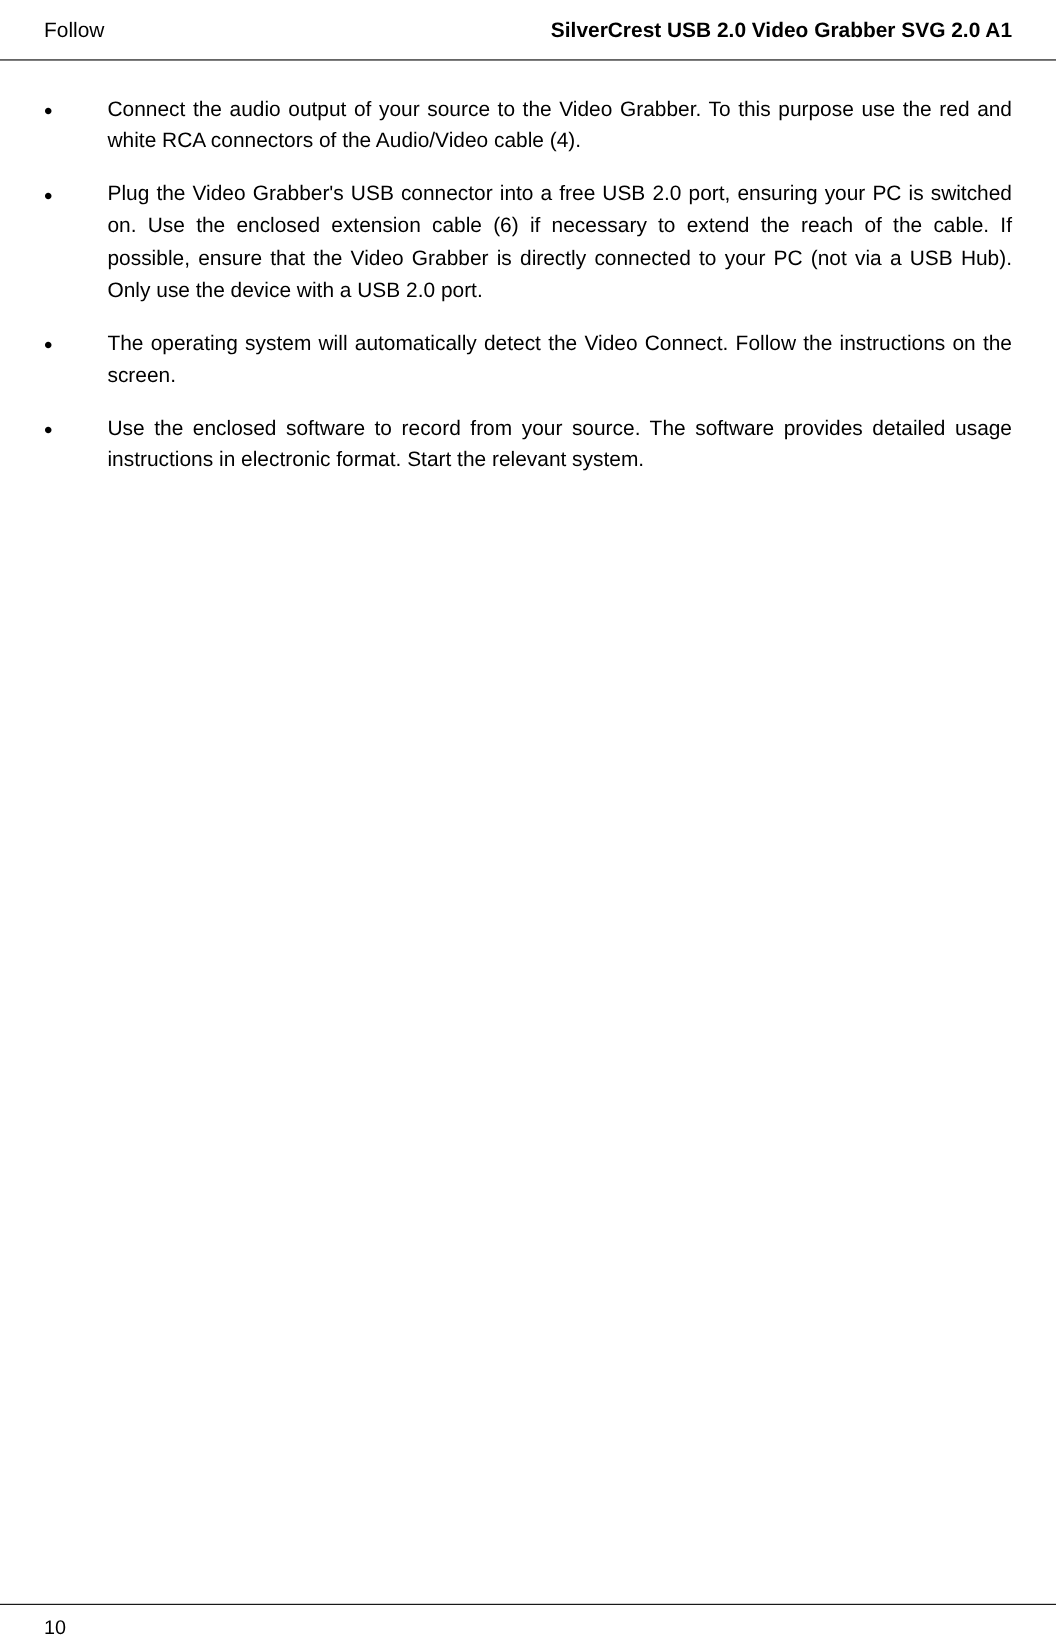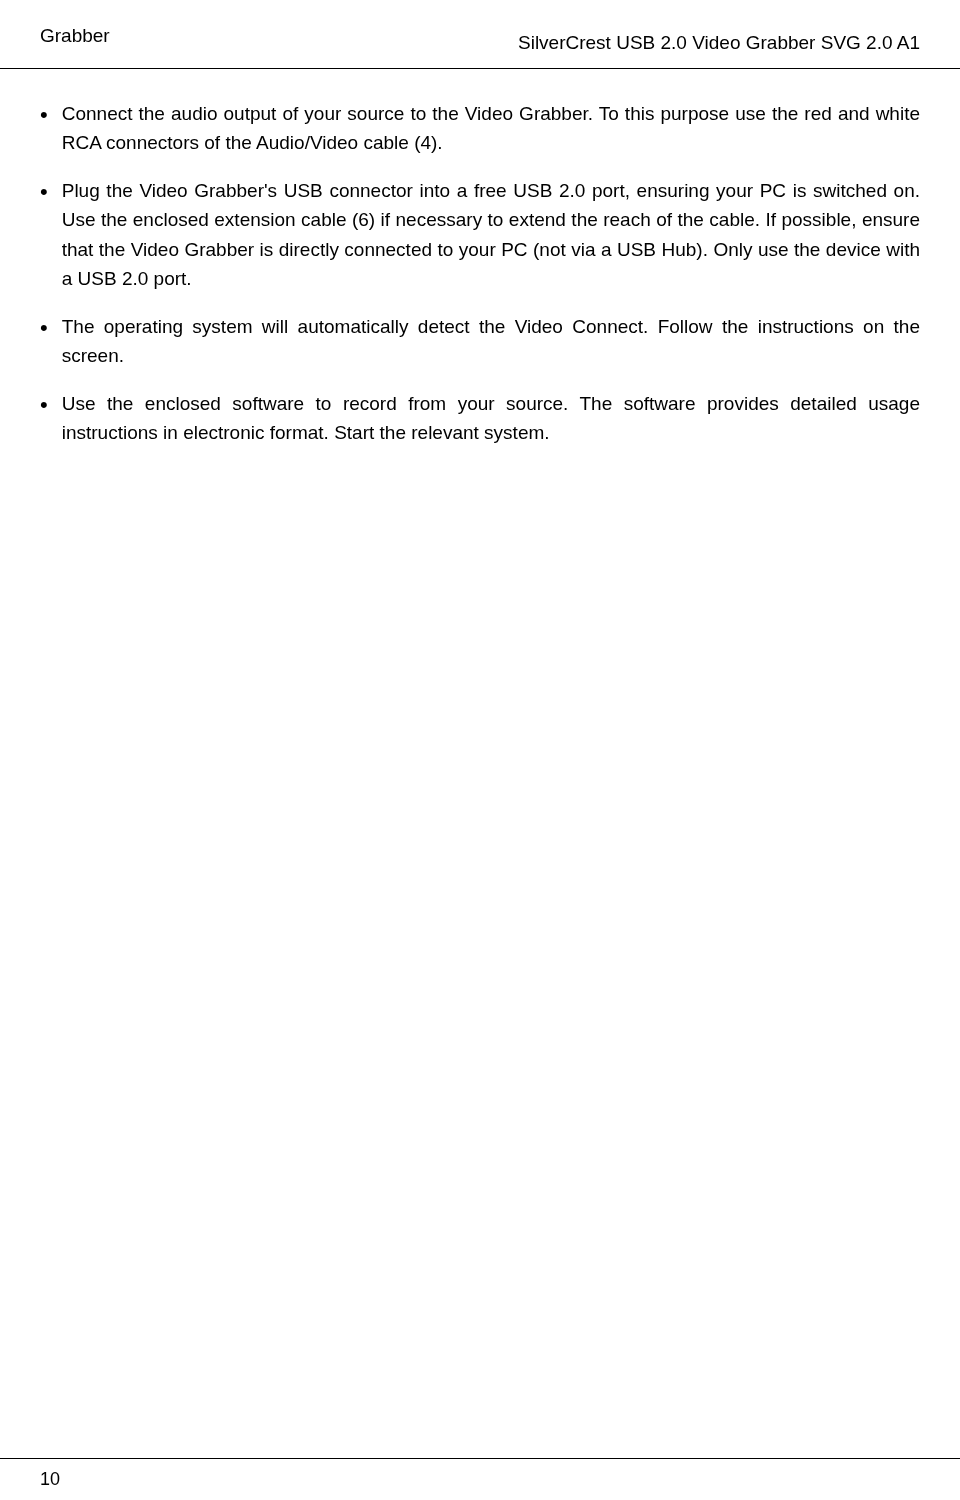--- a/index.html
+++ b/index.html
@@ -33,22 +33,21 @@
       border-bottom: 1.5px solid #000;
     }
 
     .header-language {
       font-size: 19px;
       font-weight: normal;
     }
 
     .header-title {
       font-size: 19px;
-      font-weight: normal;
-      margin-top: 14px;
+      font-weight: bold;
     }
 
     .content-area {
       padding: 30px 40px 40px 40px;
     }
 
     .bullet-list {
       list-style: none;
       padding: 0;
       margin: 0;
@@ -66,20 +65,21 @@
       margin-right: 14px;
       margin-top: 1px;
       flex-shrink: 0;
       line-height: 1.4;
     }
 
     .bullet-text {
       font-size: 19px;
       line-height: 1.55;
       text-align: justify;
+      margin-left: 36px;
     }
 
     .footer {
       position: absolute;
       bottom: 0;
       left: 0;
       right: 0;
       border-top: 1.5px solid #000;
       padding: 10px 40px;
       display: flex;
@@ -89,21 +89,21 @@
     .footer-page-number {
       font-size: 18px;
     }
   </style>
 </head>
 <body>
 
 <div class="page-container">
 
   <div class="header">
-    <span class="header-language">Grabber</span>
+    <span class="header-language">Follow</span>
     <span class="header-title">SilverCrest USB 2.0 Video Grabber SVG 2.0 A1</span>
   </div>
 
   <div class="content-area">
     <ul class="bullet-list">
     <li class="bullet-item">
           <span class="bullet-symbol">•</span>
           <span class="bullet-text">Connect the audio output of your source to the Video Grabber. To this purpose use the red and white RCA connectors of the Audio/Video cable (4).</span>
         </li>
         <li class="bullet-item">

